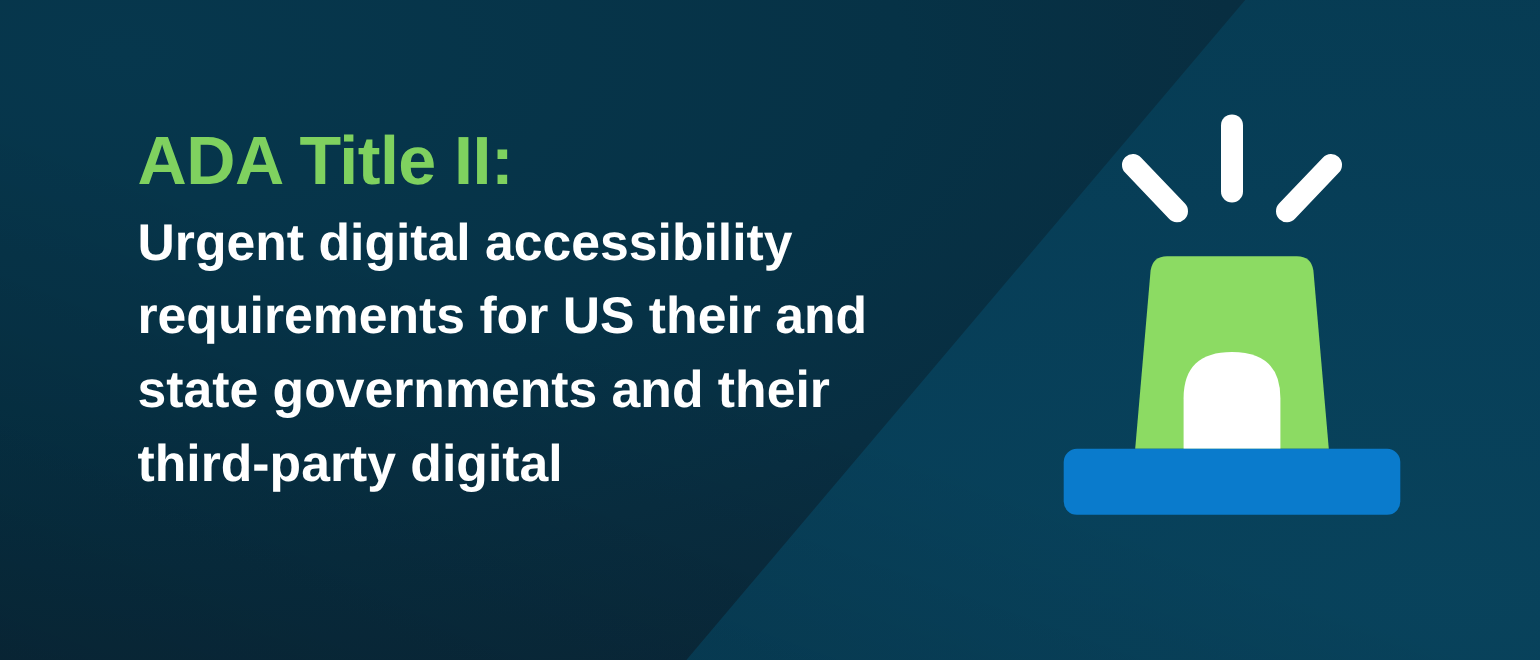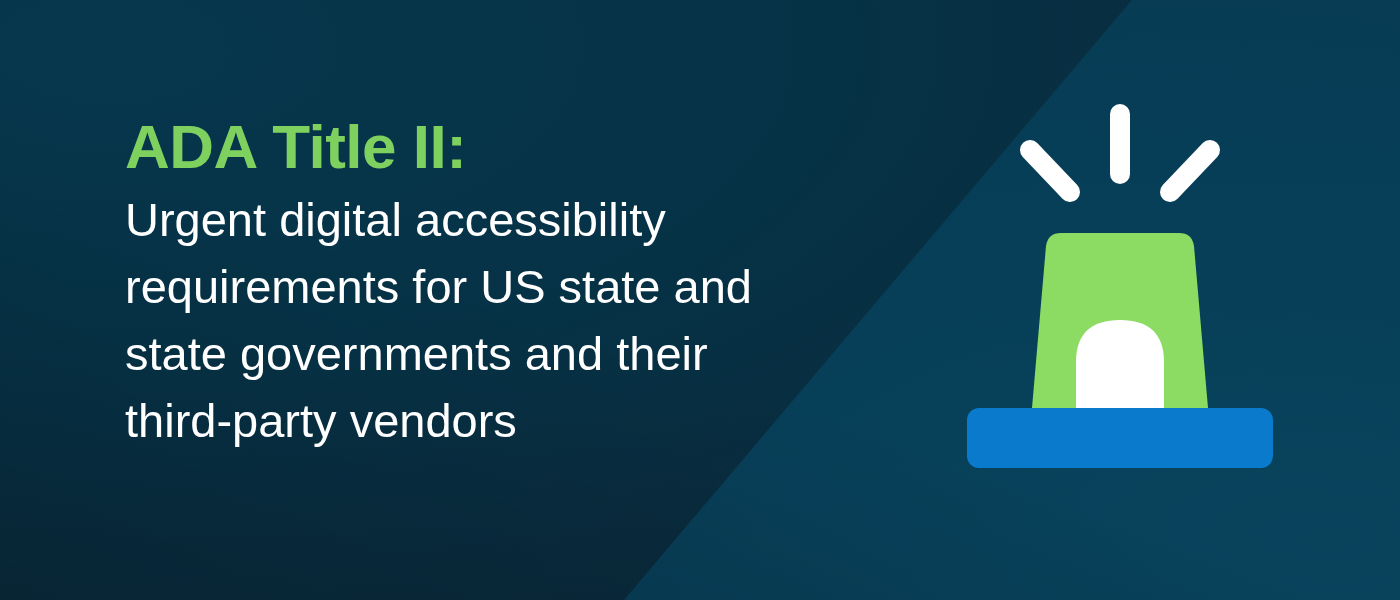--- a/index.html
+++ b/index.html
@@ -54,44 +54,44 @@
     letter-spacing: -0.5px;
     color: #7fd15f;
   }
   .subhead {
     margin: 0;
     font-size: 47px;
     line-height: 67px;
     font-weight: 400;
     color: #ffffff;
   }
-  .subhead .line { display: block; white-space: nowrap; }
+  .subhead .line { display: block; white-space: nowrap; font-weight: bold; }
 
   .siren {
     position: absolute;
     left: 960px;
     top: 100px;
   }
 </style>
 </head>
 <body>
 
 <div id="banner">
 
   <div class="bg-base"></div>
   <div class="bg-wedge"></div>
   <div class="bg-vignette"></div>
 
   <div class="text-block">
     <h1 class="headline">ADA Title II:</h1>
     <p class="subhead">
       <span class="line">Urgent digital accessibility</span>
-      <span class="line">requirements for US state and</span>
+      <span class="line">requirements for US their and</span>
       <span class="line">state governments and their</span>
-      <span class="line">third-party vendors</span>
+      <span class="line">third-party digital</span>
     </p>
   </div>
 
   <svg class="siren" width="320" height="380" viewBox="0 0 320 380" aria-hidden="true">
 
     <g stroke="#ffffff" stroke-width="20" stroke-linecap="round" fill="none">
       <line x1="70" y1="50" x2="110" y2="92"></line>
       <line x1="160" y1="14" x2="160" y2="74"></line>
       <line x1="250" y1="50" x2="210" y2="92"></line>
     </g>

